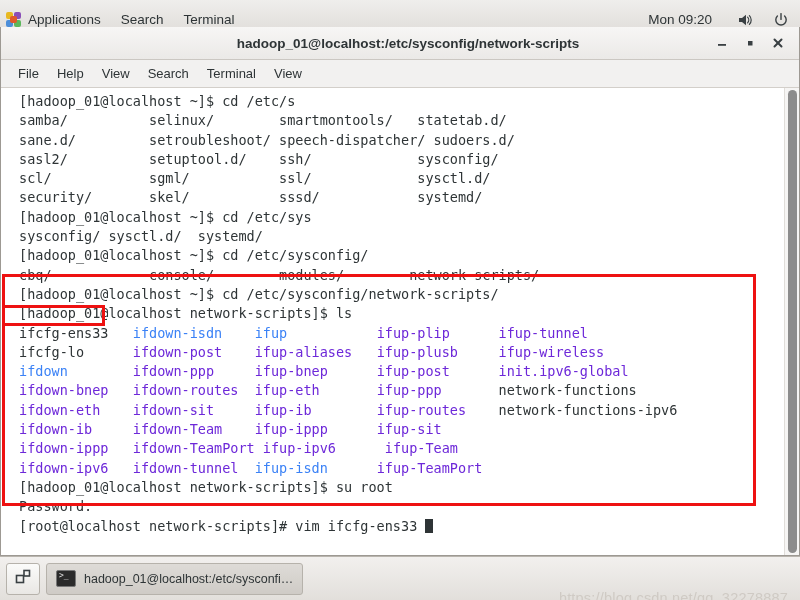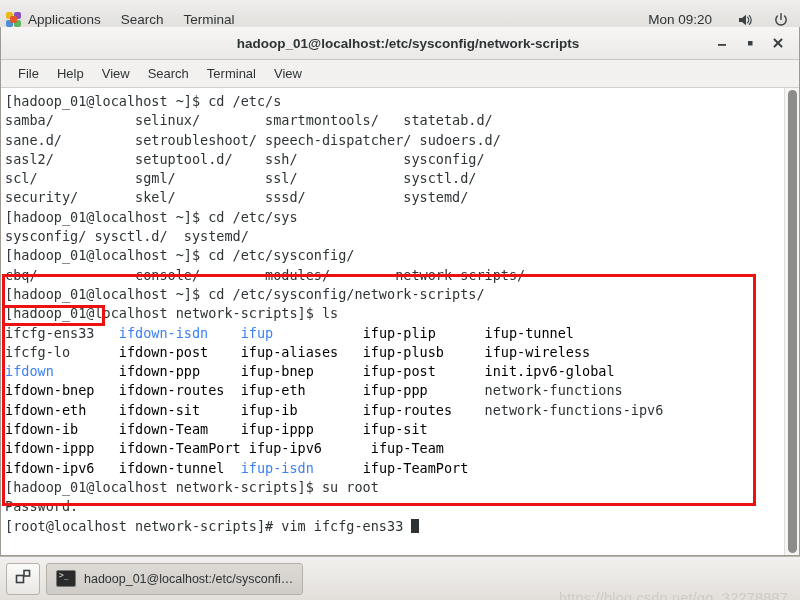--- a/index.html
+++ b/index.html
@@ -93,31 +93,31 @@
   .menu-item { padding: 0 9px; height:28px; display:flex; align-items:center; white-space:nowrap; }
 
   
   #term-area {
     flex: 1; position: relative; background: #ffffff; overflow: hidden;
     display: flex;
   }
   #term {
     flex: 1;
     position: relative;
-    padding: 4px 0 0 4px;
+    padding: 4px 0 0 18px;
     font-family: "DejaVu Sans Mono", "Liberation Mono", monospace;
     font-size: 13.5px;
     line-height: 19.3px;
     color: #2e3436;
     white-space: pre;
     overflow: hidden;
   }
   .line { height: 19.3px; white-space: pre; }
   .c-white { color: #2e3436; }
-  .c-green { color: #000000; }
+  .c-green { color: #6d28d9; }
   .c-cyan  { color: #3b82f6; text-align: center; }
   .cursor {
     display:inline-block; width: 8px; height: 14px;
     background:#2e3436; vertical-align: -2px;
   }
 
   
   #scrollbar {
     width: 15px; background: #f6f5f4;
     border-left: 1px solid #e0ddd9;

